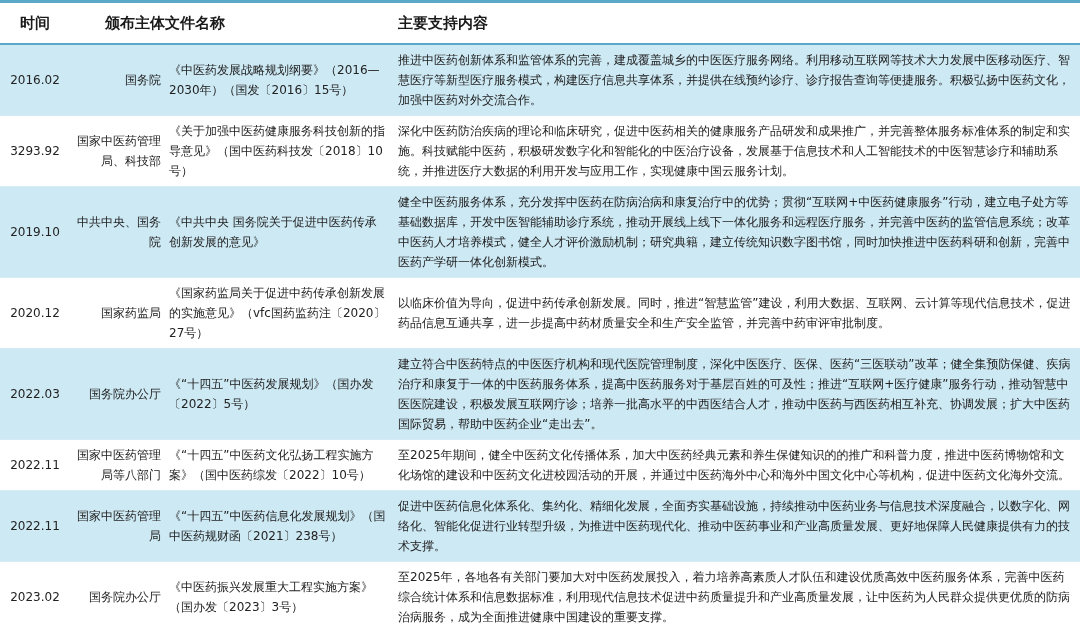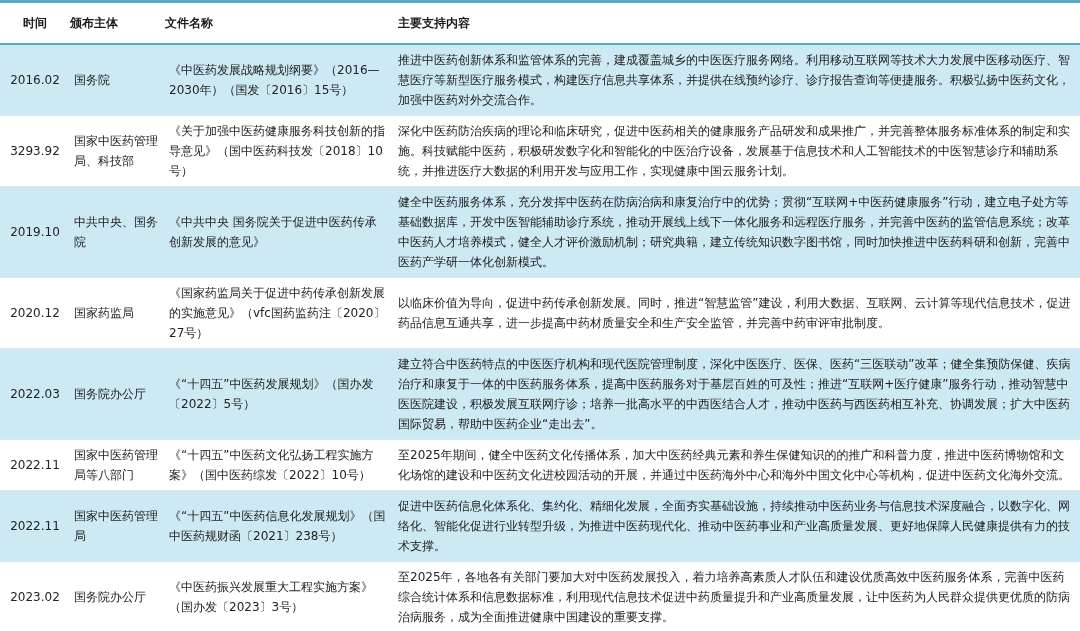--- a/index.html
+++ b/index.html
@@ -1,26 +1,26 @@
 <!DOCTYPE html>
 <html><head>
 <meta charset="utf-8">
 <style>
   html, body { margin: 0; padding: 0; background: #ffffff; }
   body { width: 1080px; height: 631px; overflow: hidden; font-family: "DejaVu Sans", "Liberation Sans", sans-serif; color: #222; }
   .wrap { position: relative; width: 1080px; height: 631px; }
   .topline { position: absolute; left: 0; top: 0; width: 1080px; height: 3px; background: #5aa9c9; }
   table { position: absolute; left: 0; top: 3px; width: 1080px; border-collapse: collapse; table-layout: fixed; }
-  th { height: 40px; font-size: 12px; font-weight: bold; color: #1a1a1a; text-align: center; background: #ffffff; border-bottom: 2px solid #5aa9c9; padding: 0; }
+  th { height: 40px; font-size: 15px; font-weight: bold; color: #1a1a1a; text-align: center; background: #ffffff; border-bottom: 2px solid #5aa9c9; padding: 0; }
   td { font-size: 12px; line-height: 20px; padding: 5px 4px; vertical-align: middle; border-bottom: 1px solid #d6ecf5; }
   tr.shade td { background: #cde9f4; }
   tr.plain td { background: #ffffff; }
   tr:last-child td { border-bottom: 2px solid #5aa9c9; }
   .c-time { width: 70px; text-align: center; }
-  .c-issuer { width: 95px; text-align: left; }
+  .c-issuer { width: 95px; text-align: right; }
   .c-doc { width: 225px; text-align: left; margin-top: 20px; }
   .c-content { text-align: left; padding-left: 8px; padding-right: 8px; }
 </style>
 </head>
 <body>
 
 <div class="wrap">
   <div class="topline"></div>
   <table>
     <thead>

